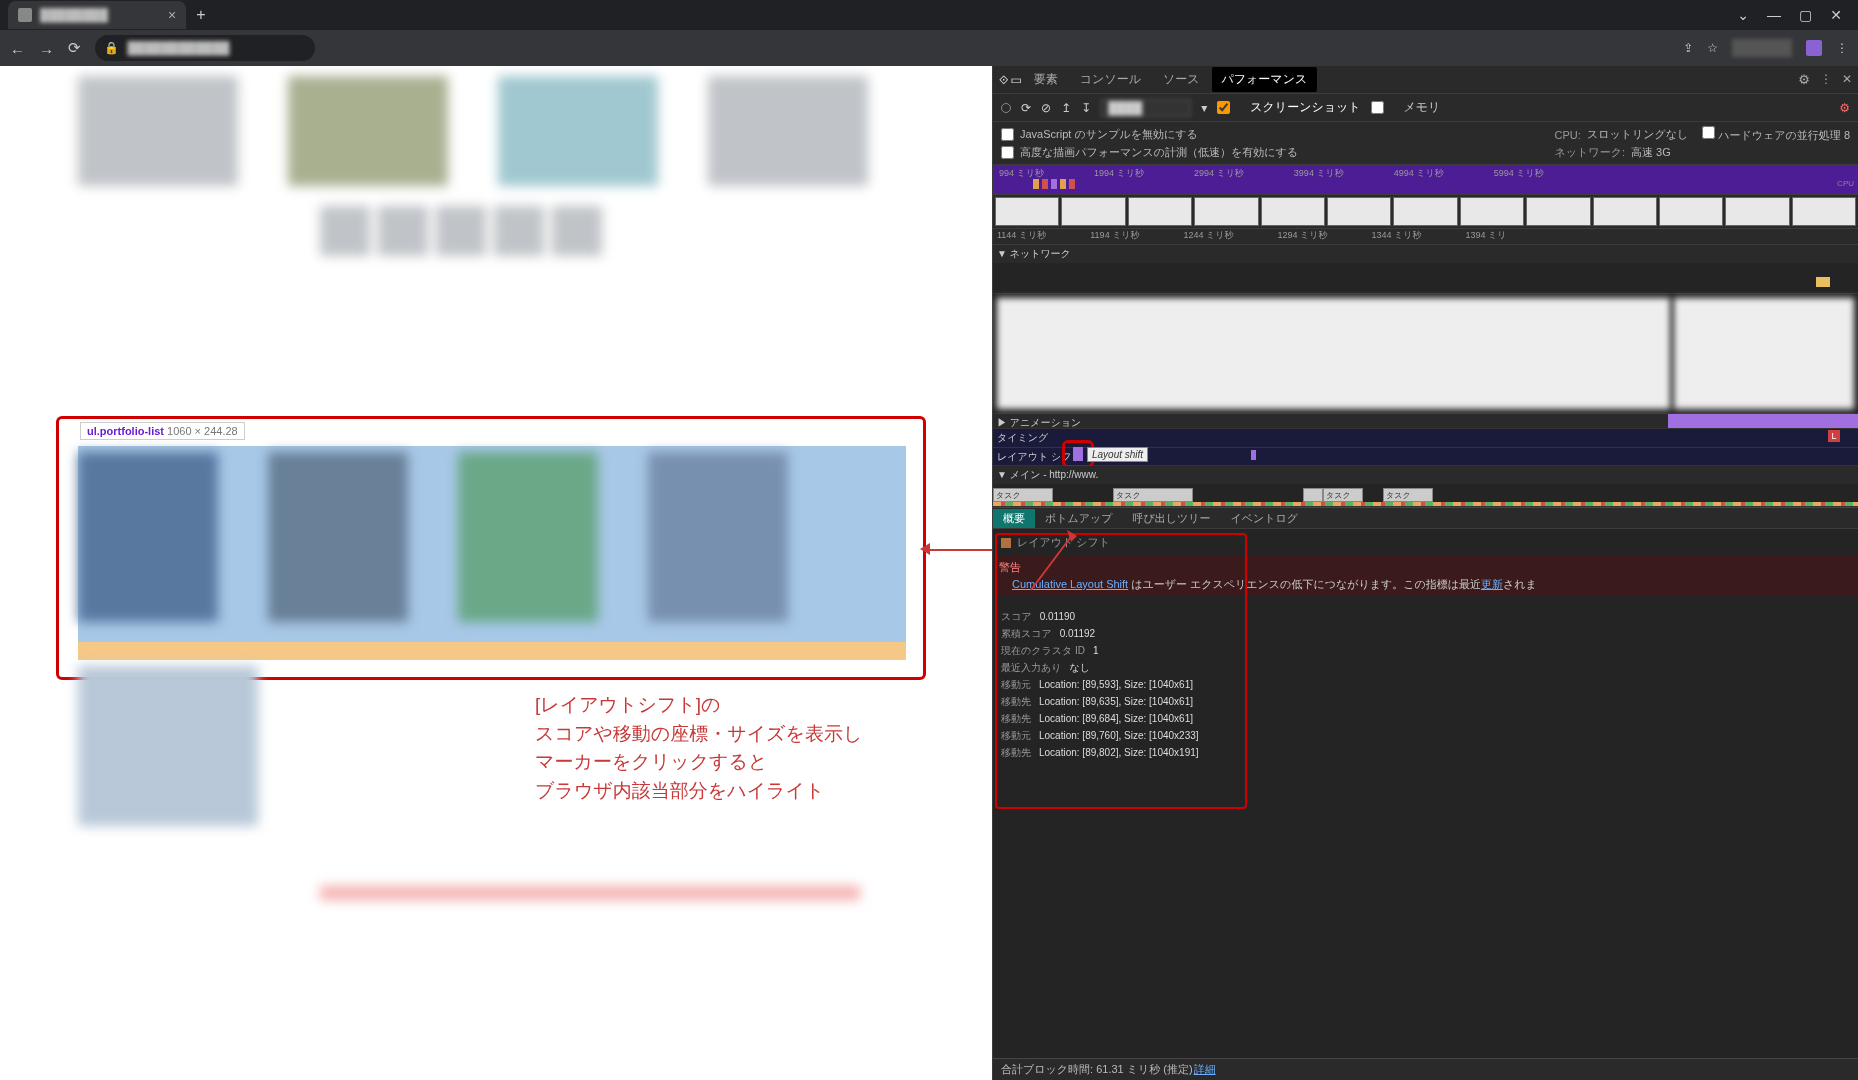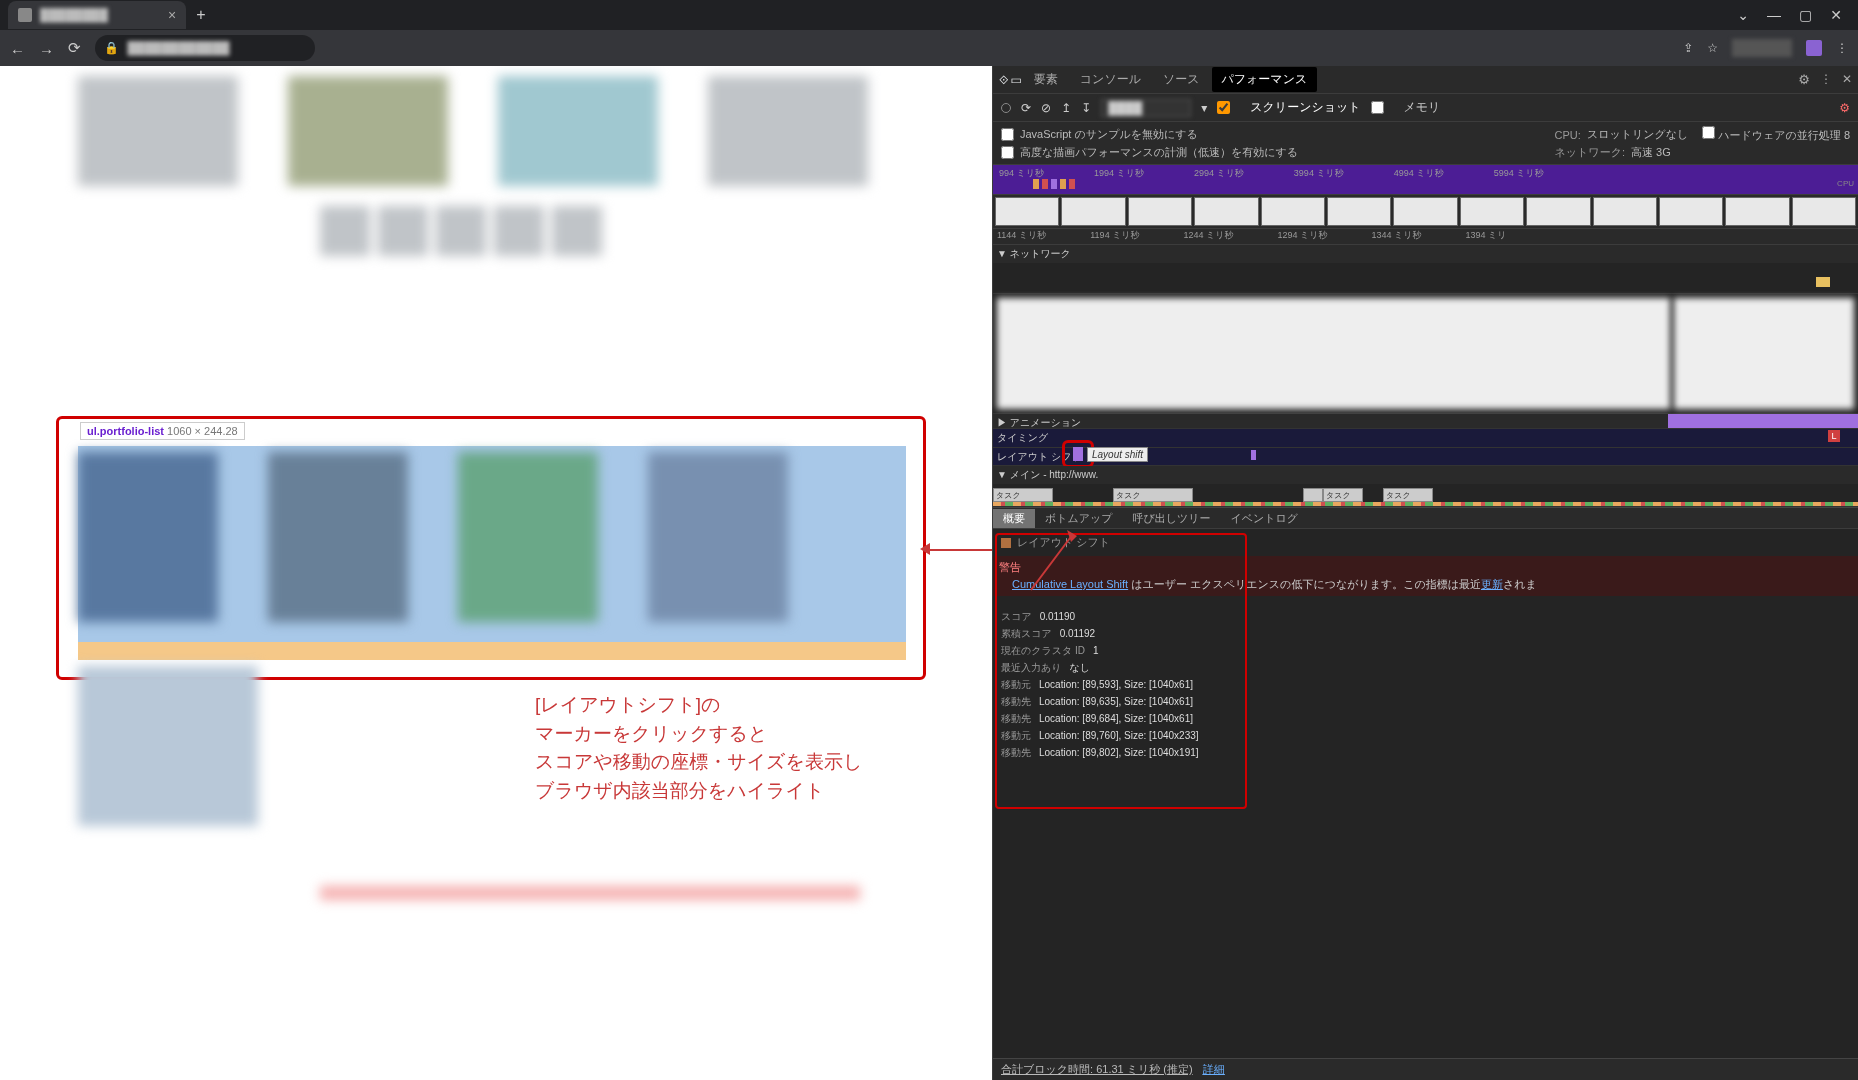--- a/index.html
+++ b/index.html
@@ -118,38 +118,38 @@
 .marker-highlight { position: absolute; border: 3px solid #d00000; border-radius: 6px; width: 32px; height: 28px; }
 
 .track-main { height: 22px; }
 .track-main .tasks { display: flex; height: 14px; position: absolute; top: 4px; left: 0; right: 0; }
 .task-block { background: #ccc; border: 1px solid #888; font-size: 8px; color: #333; overflow: hidden; padding: 0 2px; white-space: nowrap; display:flex; align-items:center; }
 .task-stripe { height: 4px; position:absolute; bottom:0; left:0; right:0; background: repeating-linear-gradient(90deg,#e8a860 0,#e8a860 8px,#d05050 8px,#d05050 12px,#60b060 12px,#60b060 20px); }
 
 
 .detail-tabs { height: 22px; background: #2a2a2a; border-top: 1px solid #444; border-bottom: 1px solid #3c3c3c; display: flex; align-items: center; font-size: 11px; }
 .detail-tab { padding: 2px 10px; color: #aaa; cursor: pointer; }
-.detail-tab.active { background: #737373; color: #fff; }
+.detail-tab.active { background: #0f766e; color: #fff; }
 
 
 .detail-panel { flex: 1; background: #242424; position: relative; overflow: hidden; }
 .detail-highlight { position: absolute; top: 4px; left: 2px; width: 252px; height: 276px; border: 2px solid #d00000; border-radius: 4px; }
 .detail-content { padding: 6px 8px; font-size: 11px; color: #ccc; }
 .detail-title { display: flex; align-items: center; gap: 6px; margin-bottom: 6px; }
 .detail-title .sq { width: 10px; height: 10px; background: #b07040; }
 .detail-title .txt { color: #999; }
 .warn-row { background: #3a1a1a; padding: 4px 6px; margin: 4px -8px; }
 .warn-label { color: #ff8080; font-size: 11px; }
 .warn-text { font-size: 11px; color: #ccc; margin-top: 2px; margin-left: 13px; }
 .warn-text a { color: #6ab0ff; text-decoration: underline; }
 .detail-kv { margin-top: 12px; font-size: 10px; line-height: 1.7; }
 .detail-kv .k { color: #999; margin-right: 8px; }
 .detail-kv .v { color: #ddd; }
 
-.footer-bar { height: 22px; background: #2a2a2a; border-top: 1px solid #444; display: flex; align-items: center; padding: 0 8px; font-size: 11px; color: #bbb; gap: 10px; text-decoration: underline; }
+.footer-bar { height: 22px; background: #2a2a2a; border-top: 1px solid #444; display: flex; align-items: center; padding: 0 8px; font-size: 11px; color: #bbb; gap: 1px; }
 .footer-bar a { color: #6ab0ff; text-decoration: underline; }
 </style>
 </head>
 <body>
 
 <div class="titlebar">
   <div class="tab">
     <span class="tab-favicon"></span>
     <span class="tab-title">████████</span>
     <span class="tab-close">×</span>
@@ -213,22 +213,22 @@
 
     <div class="blur-row row4">
         <div class="blur-cell"></div>
       </div>
     <div class="row5">
         <div class="blur-cell"></div>
       </div>
 
     <div class="annotation">
       <div>[レイアウトシフト]の</div>
+      <div>スコアや移動の座標・サイズを表示し</div>
       <div>マーカーをクリックすると</div>
-      <div>スコアや移動の座標・サイズを表示し</div>
       <div>ブラウザ内該当部分をハイライト</div>
     </div>
     <div class="arrow-line"></div>
     <div class="arrow-head"></div>
   </div>
 
   <div class="devtools">
     <div class="dt-tabs">
       <span class="dt-icon">⟐</span>
       <span class="dt-icon">▭</span>

